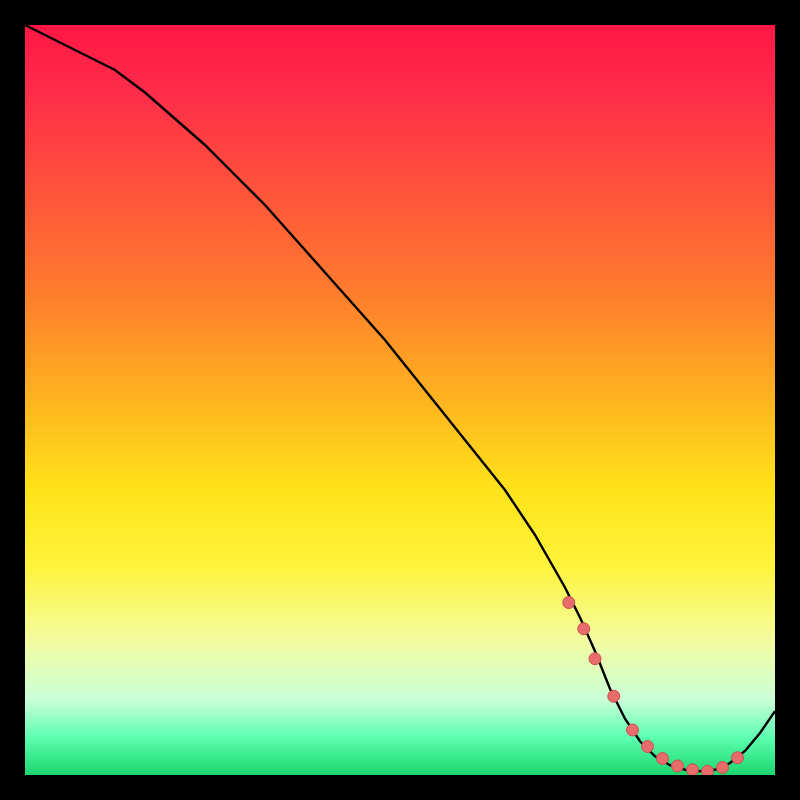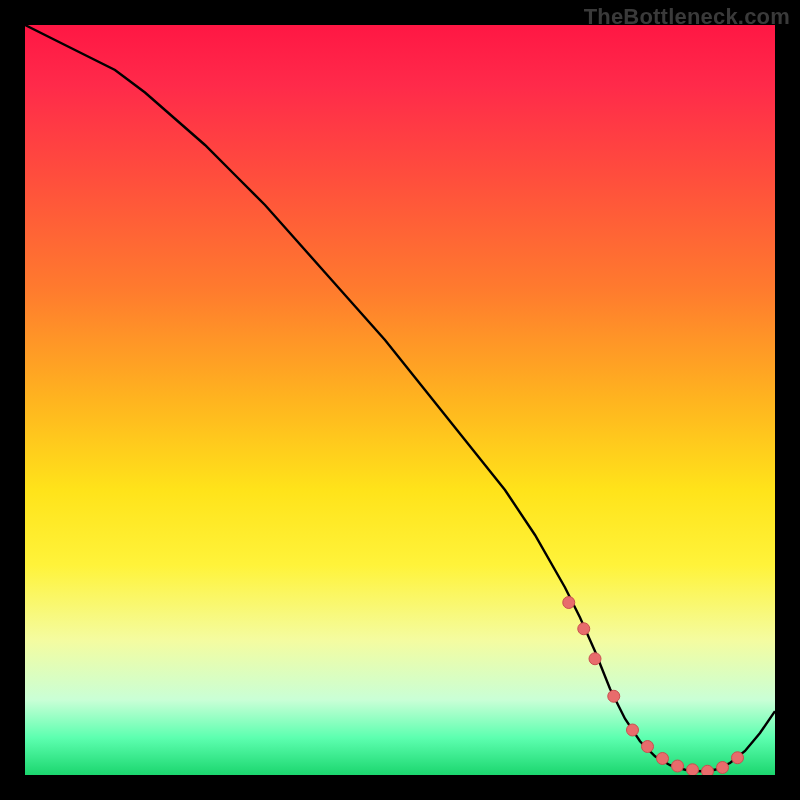--- a/index.html
+++ b/index.html
@@ -33,21 +33,20 @@
     top: 25px;
     width: 750px;
     height: 750px;
   }
   svg { display: block; }
 </style>
 </head>
 <body>
 
 <div class="frame">
-  <div class="watermark">TheBottleneck.com</div>
 
   <div class="plot">
     <svg id="chart-svg" width="750" height="750" viewBox="0 0 750 750">
       <defs>
         <linearGradient id="bgGrad" x1="0" y1="0" x2="0" y2="1">
             <stop offset="0.0%" stop-color="#ff1744"></stop>
             <stop offset="8.0%" stop-color="#ff2a4a"></stop>
             <stop offset="20.0%" stop-color="#ff4d3d"></stop>
             <stop offset="35.0%" stop-color="#ff7a2e"></stop>
             <stop offset="50.0%" stop-color="#ffb41f"></stop>

